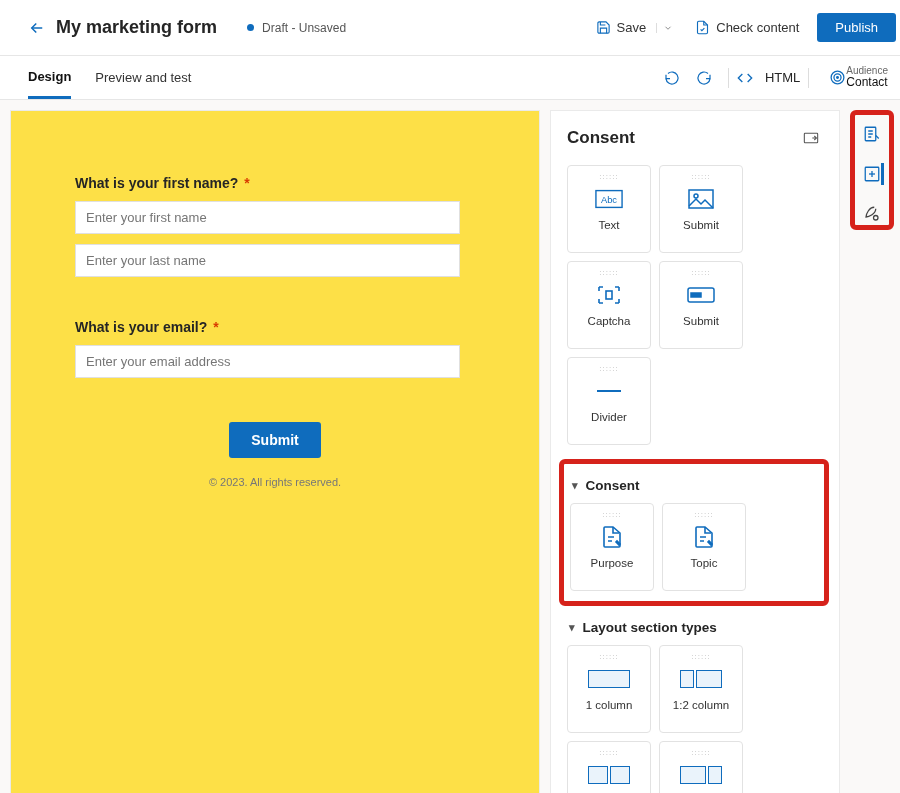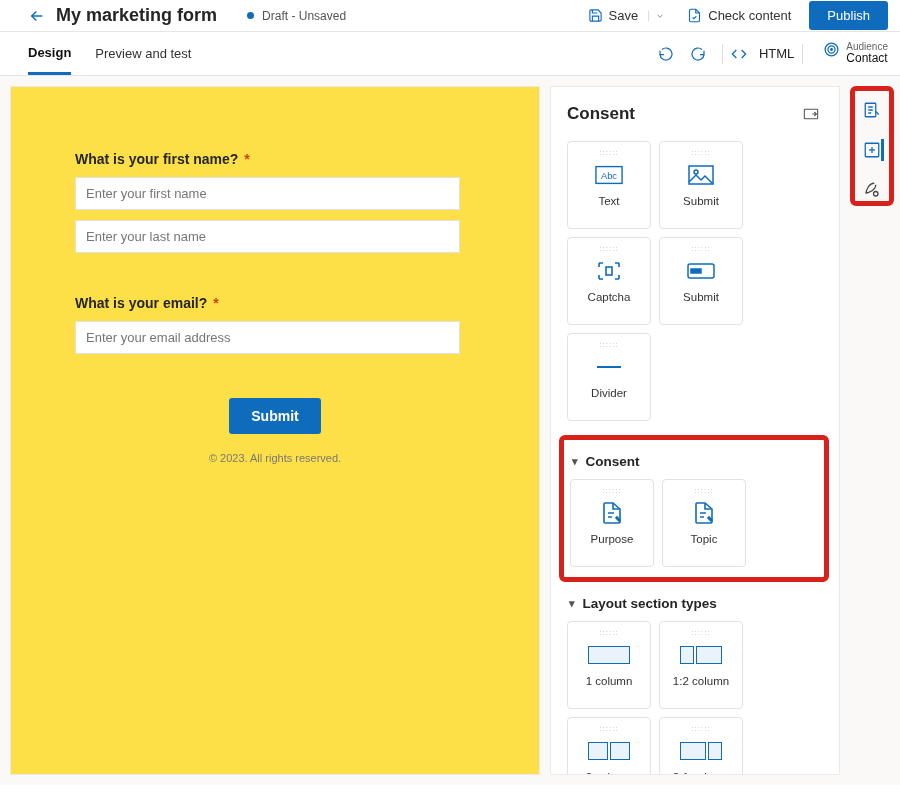--- a/index.html
+++ b/index.html
@@ -1,35 +1,35 @@
 <!DOCTYPE html>
 <html><head>
 <meta charset="utf-8">
 <style>
   * { box-sizing: border-box; font-family: "Segoe UI", Arial, sans-serif; }
   body { margin:0; padding:0; width:900px; height:793px; background:#fff; color:#252525; font-size:13px; }
   
-  .header { display:flex; align-items:center; height:32px; padding:0 12px 0 28px; border-bottom:1px solid #e6e6e6; }
+  .header { display:flex; align-items:center; height:56px; padding:0 4px 0 28px; border-bottom:1px solid #e6e6e6; }
   .back-arrow { color:#0f6cbd; font-size:20px; margin-right:10px; cursor:pointer; }
   .title { font-size:18px; font-weight:600; margin-right:30px; }
   .status-dot { width:7px; height:7px; background:#0f6cbd; border-radius:50%; display:inline-block; margin-right:8px; }
   .status-text { font-size:12px; color:#555; }
   .hspacer { flex:1; }
   .hbtn { display:flex; align-items:center; gap:6px; padding:4px 8px; color:#333; cursor:pointer; font-size:13px; }
   .hbtn .ico { color:#0f6cbd; font-size:14px; }
   .dropdown-split { color:#aaa; padding:0 6px; border-left:1px solid #ddd; margin-left:4px; cursor:pointer; }
   .publish { background:#0f6cbd; color:#fff; padding:7px 18px; border-radius:3px; font-size:13px; cursor:pointer; margin-left:10px; }
   
   .subheader { display:flex; align-items:center; height:44px; padding:0 12px 0 28px; border-bottom:1px solid #e6e6e6; }
   .tab { padding:12px 0; margin-right:24px; font-size:13px; color:#333; cursor:pointer; }
   .tab.active { font-weight:700; border-bottom:3px solid #0f6cbd; color:#111; }
   .iconbtn { color:#0f6cbd; padding:4px 8px; cursor:pointer; font-size:15px; }
   .sep { width:1px; height:20px; background:#ddd; margin:0 8px; }
   .html-btn { display:flex; align-items:center; gap:12px; cursor:pointer; font-size:13px; }
-  .audience { display:flex; align-items:flex-start; gap:6px; margin-left:12px; cursor:pointer; }
+  .audience { display:flex; align-items:center; margin-left:12px; cursor:pointer; }
   .aud-label { font-size:10px; color:#666; }
   .aud-value { font-size:12px; color:#111; }
   
   .body { display:flex; height:709px; background:#faf9f8; }
   .canvas { flex:0 0 530px; margin:10px 6px 10px 10px; background:#fde047; border:1px solid #eaeaea; padding:38px 38px 20px 38px; }
   .fieldlbl { font-size:14px; font-weight:600; margin-top:26px; margin-left:26px; }
   .fieldlbl .req { color:#d83b01; margin-left:6px; }
   .textinput { width:385px; margin:10px 0 0 26px; padding:8px 10px; border:1px solid #e0e0e0; background:#fff; font-size:13px; color:#333; }
   ::placeholder { color:#767676; }
   .submit-btn { display:block; margin:44px auto 18px; background:#0f6cbd; color:#fff; font-weight:600; padding:10px 22px; border:none; border-radius:3px; font-size:14px; cursor:pointer; }

